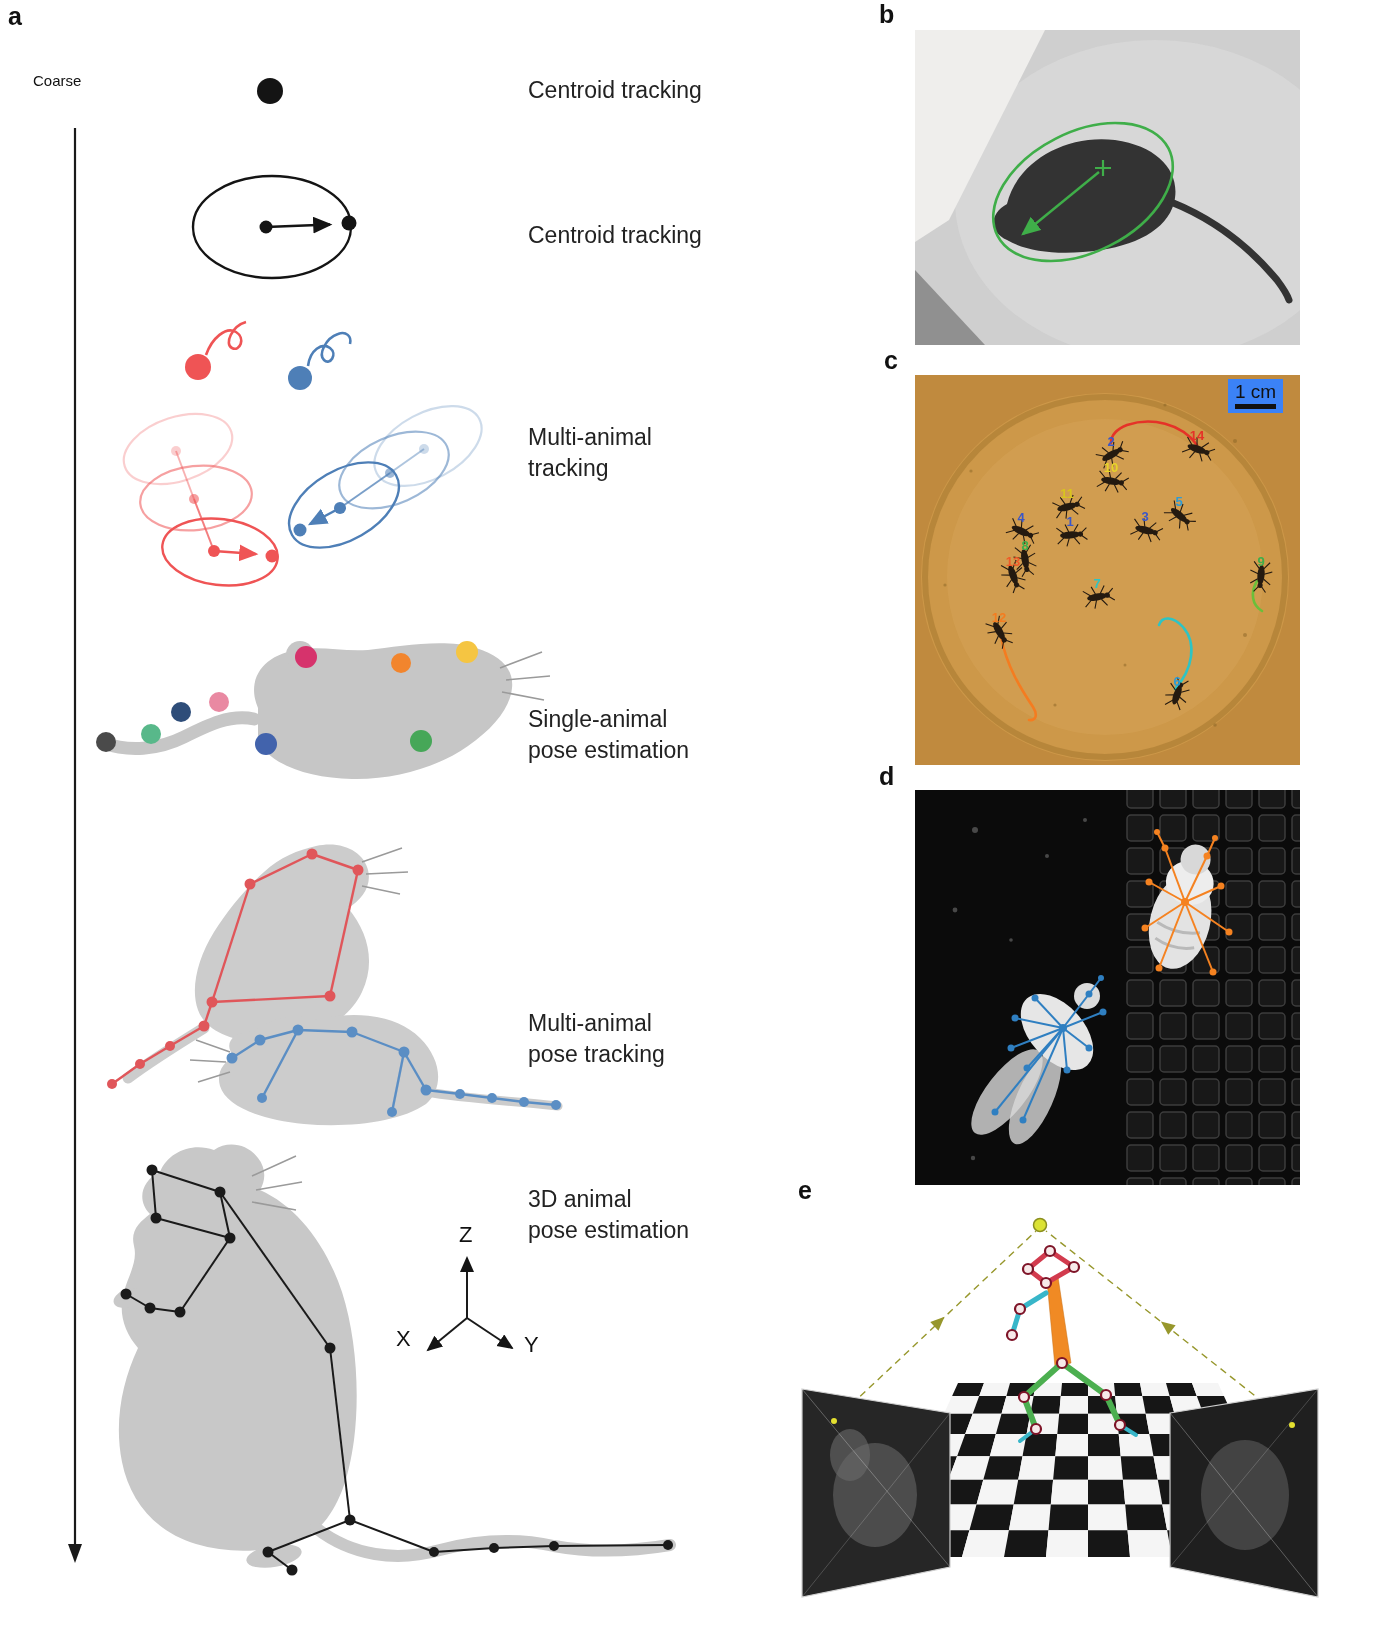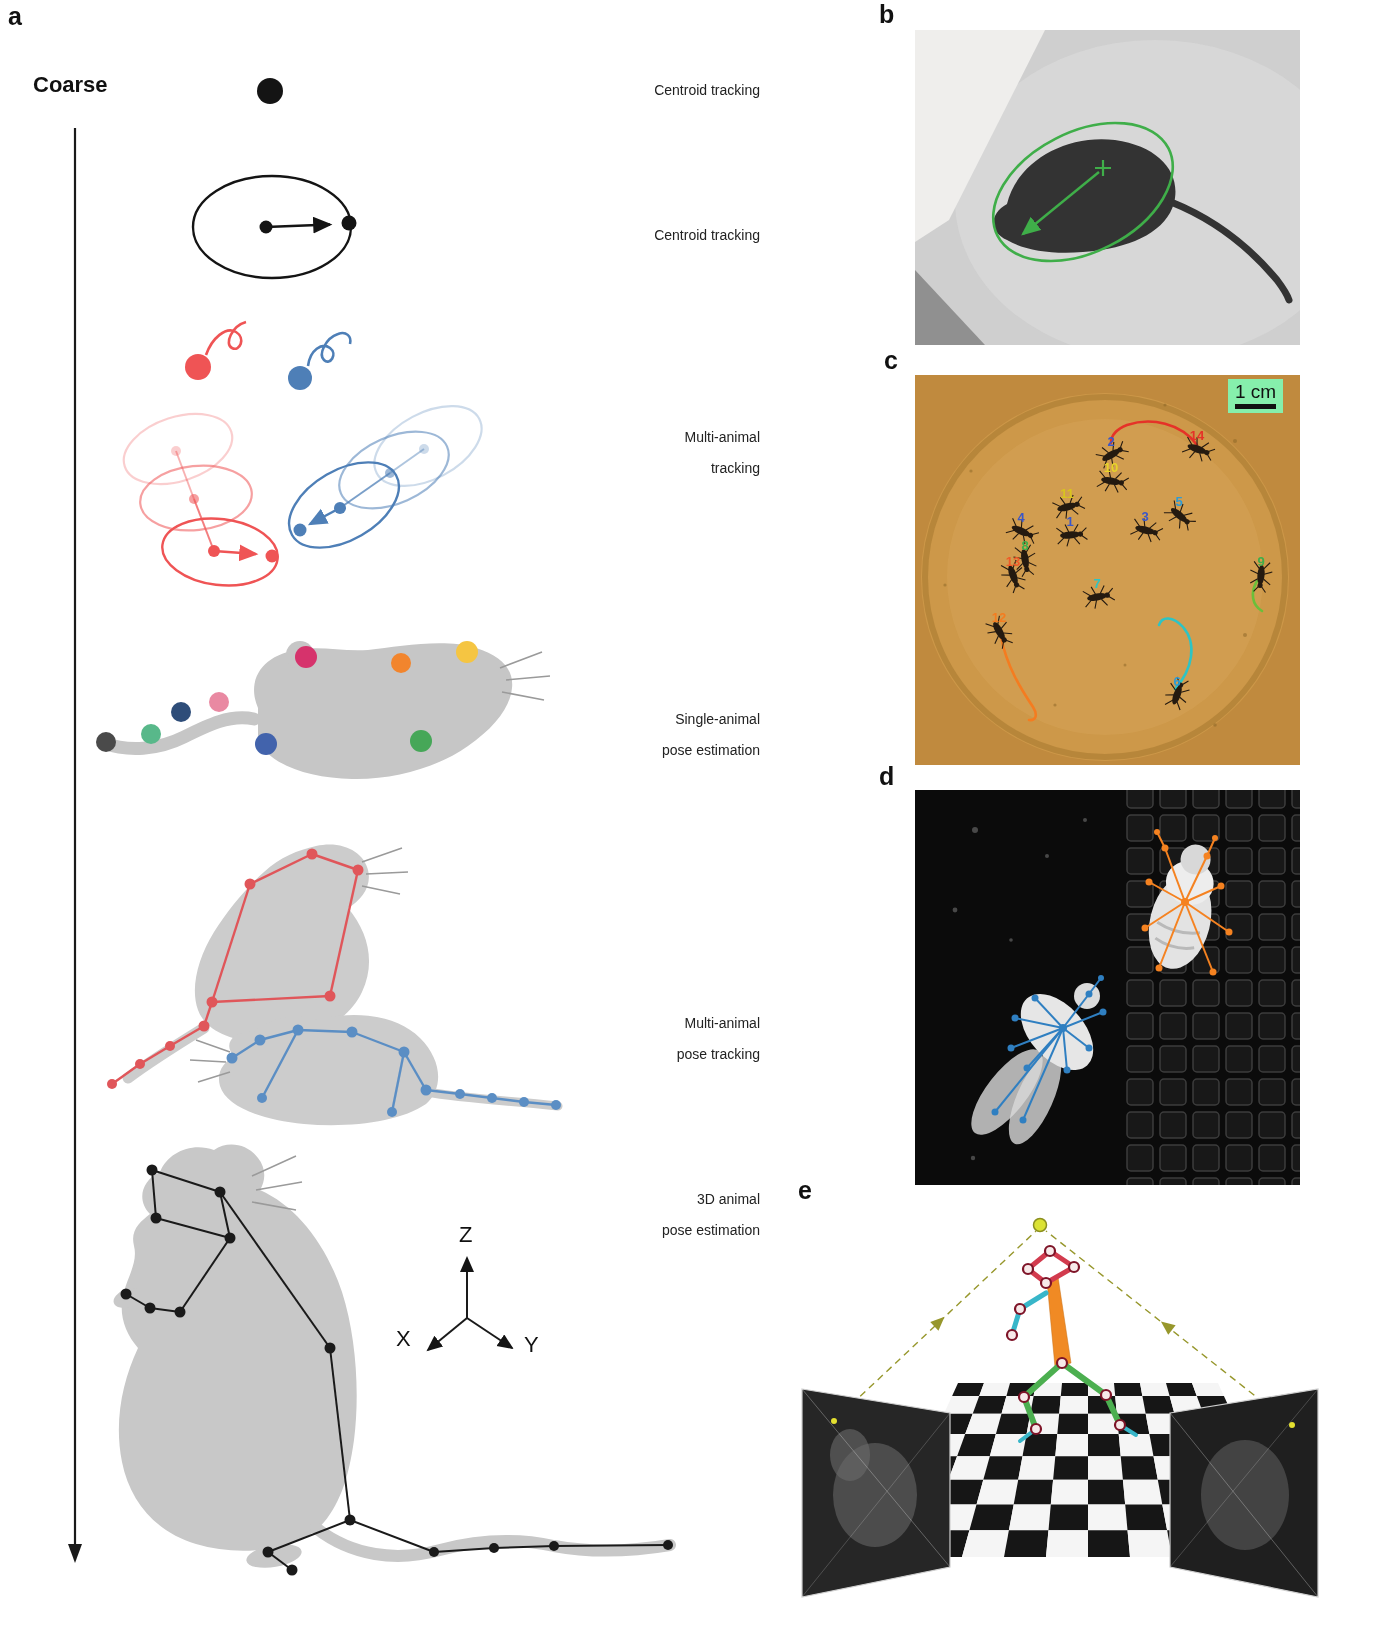--- a/index.html
+++ b/index.html
@@ -1,24 +1,24 @@
 <!DOCTYPE html>
 <html><head>
 <meta charset="utf-8">
 <style>
   html,body{margin:0;padding:0;background:#fff;}
   body{width:1375px;height:1646px;position:relative;overflow:hidden;
        font-family:"Liberation Sans",sans-serif;color:#1a1a1a;}
   .panel-letter{position:absolute;font-weight:700;font-size:25px;color:#111;}
-  .axis-word{position:absolute;font-weight:700;font-size:22px;color:#111;}
-  .method{position:absolute;left:528px;width:232px;text-align:right;
-          font-size:14px;line-height:31px;color:#222;}
+  .axis-word{position:absolute;font-weight:400;font-size:15px;color:#111;}
+  .method{position:absolute;left:528px;width:232px;text-align:left;
+          font-size:23px;line-height:31px;color:#222;}
   .axis3d-label{position:absolute;font-size:22px;color:#111;}
   svg{position:absolute;display:block;}
-  .scalebar{position:absolute;background:#86efac;padding:2px 7px 4px;z-index:5;}
+  .scalebar{position:absolute;background:#3b82f6;padding:2px 7px 4px;z-index:5;}
   .scalebar-text{font-size:19px;color:#111;text-align:center;line-height:21px;}
   .scalebar-line{height:5px;background:#111;margin-top:2px;}
   .insect-id{font-family:"Liberation Sans",sans-serif;font-size:13px;font-weight:700;}
 </style>
 </head>
 <body>
 
 <div class="panel-letter" style="left:8px;top:2px">a</div>
 <div class="axis-word" style="left:33px;top:72px">Coarse</div>
 <div class="axis-word" style="left:46px;top:1657px">Fine</div>

